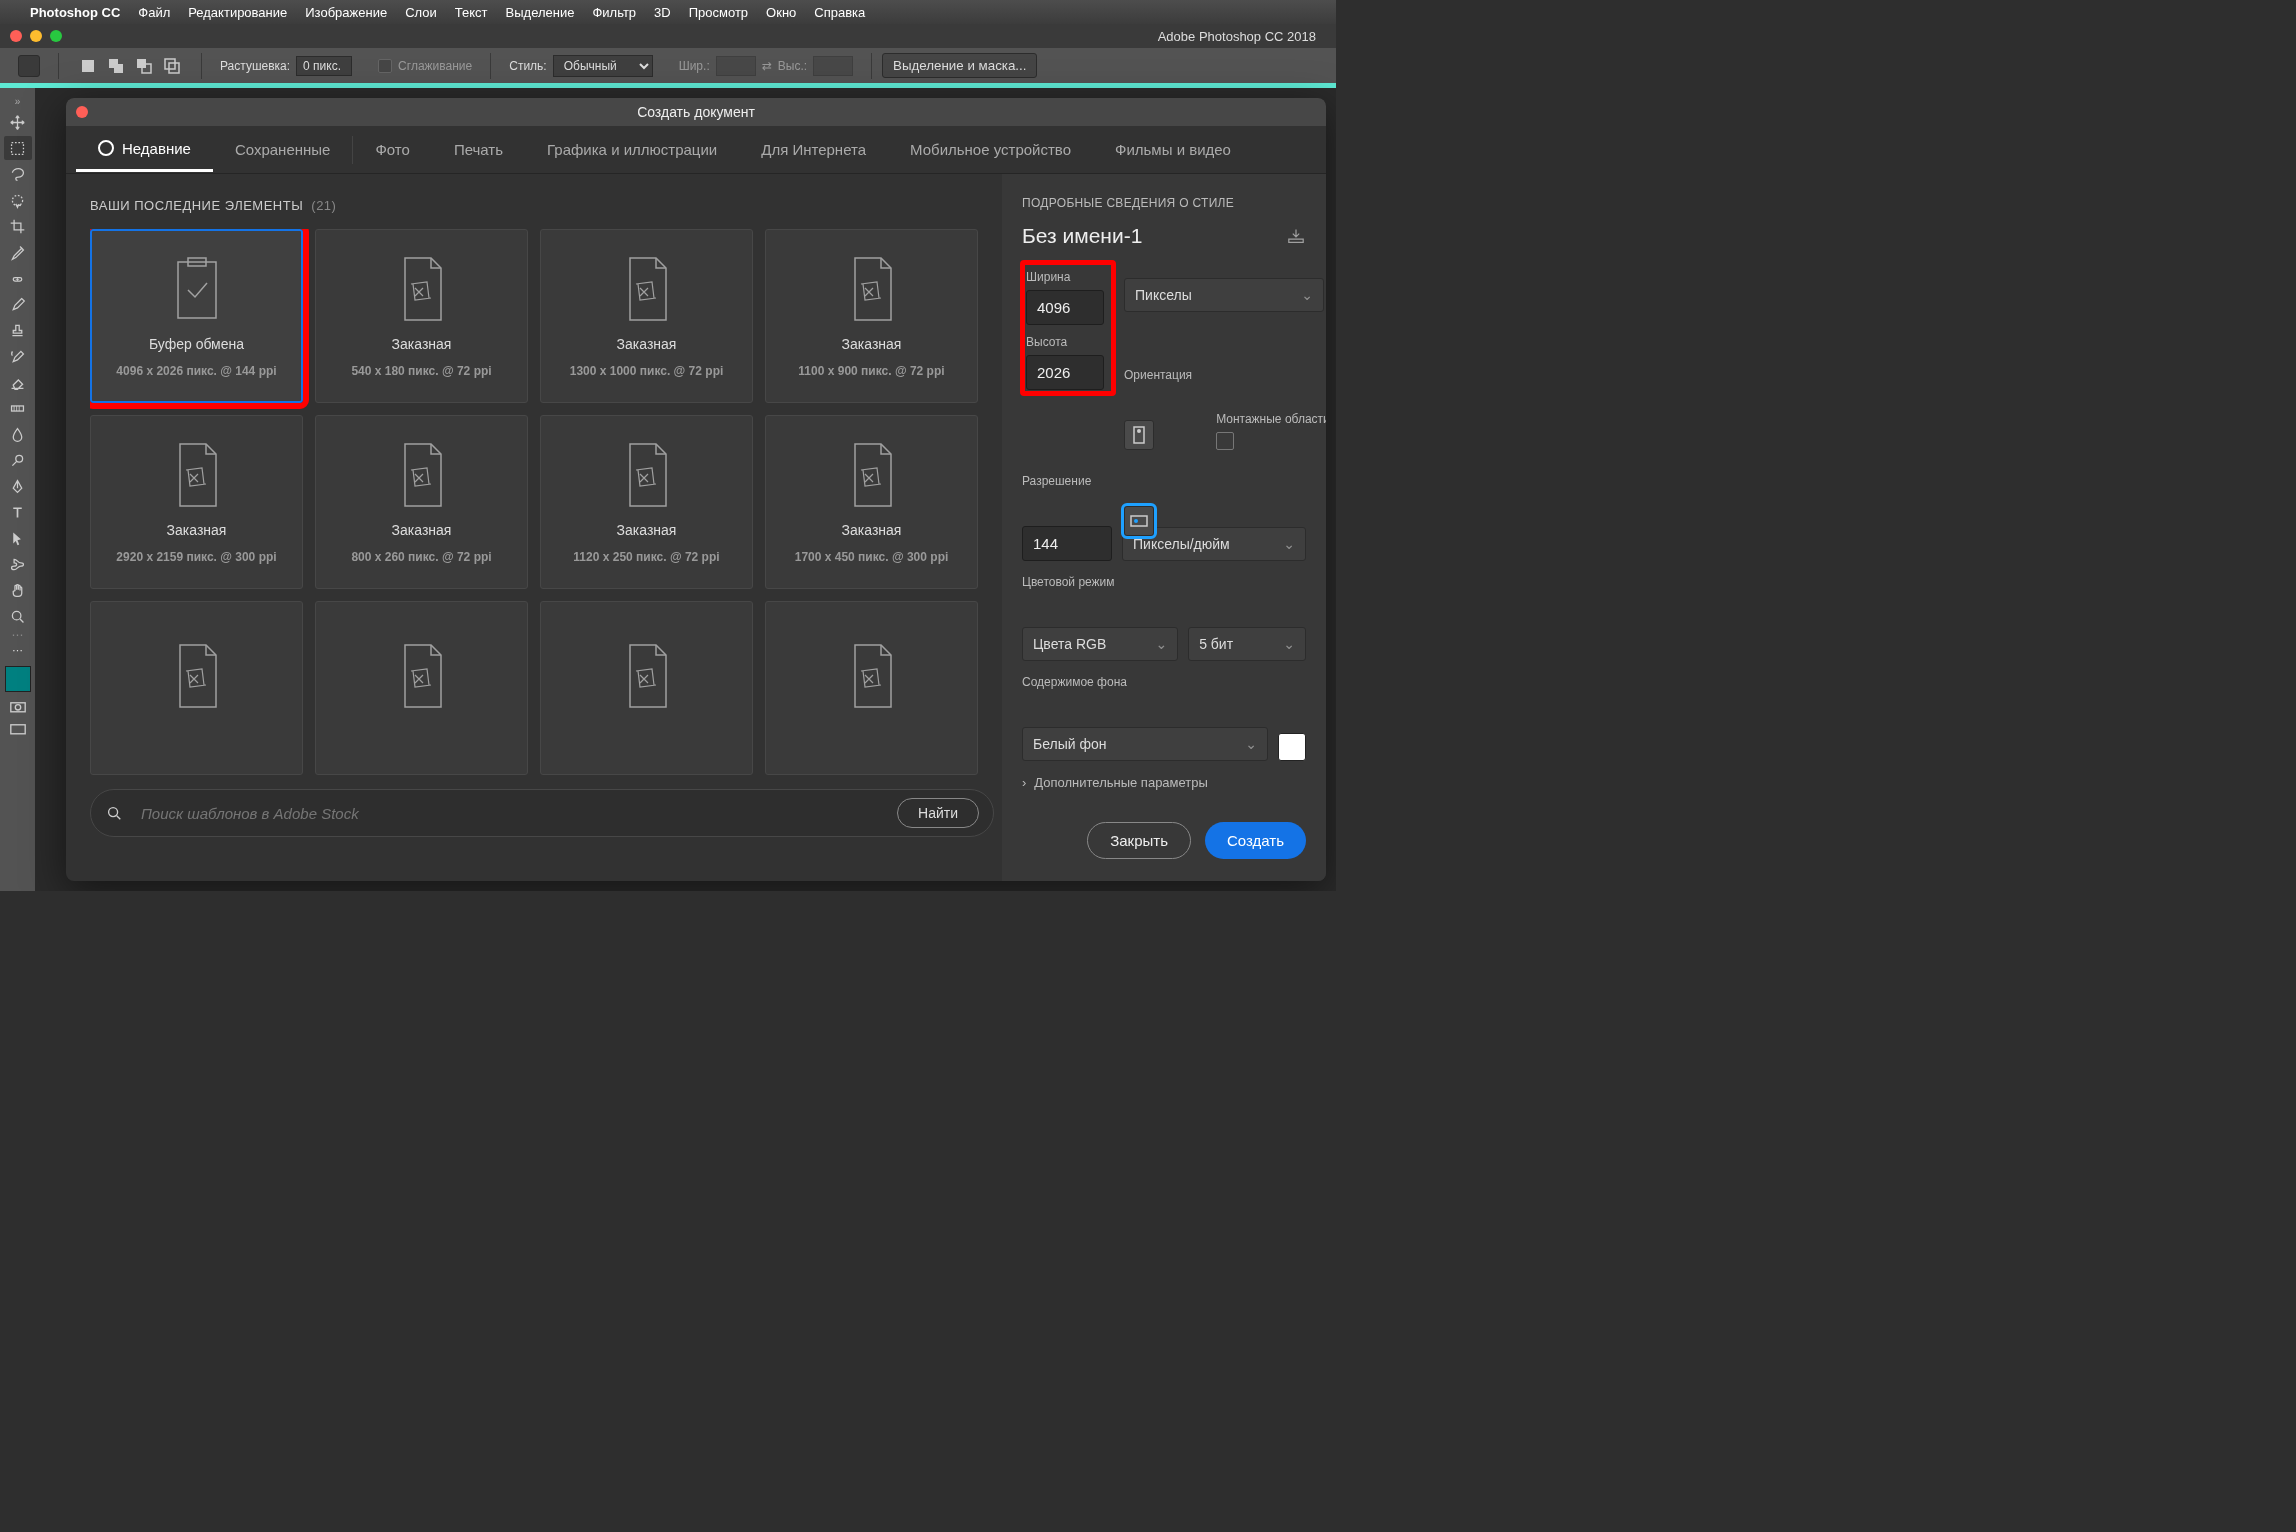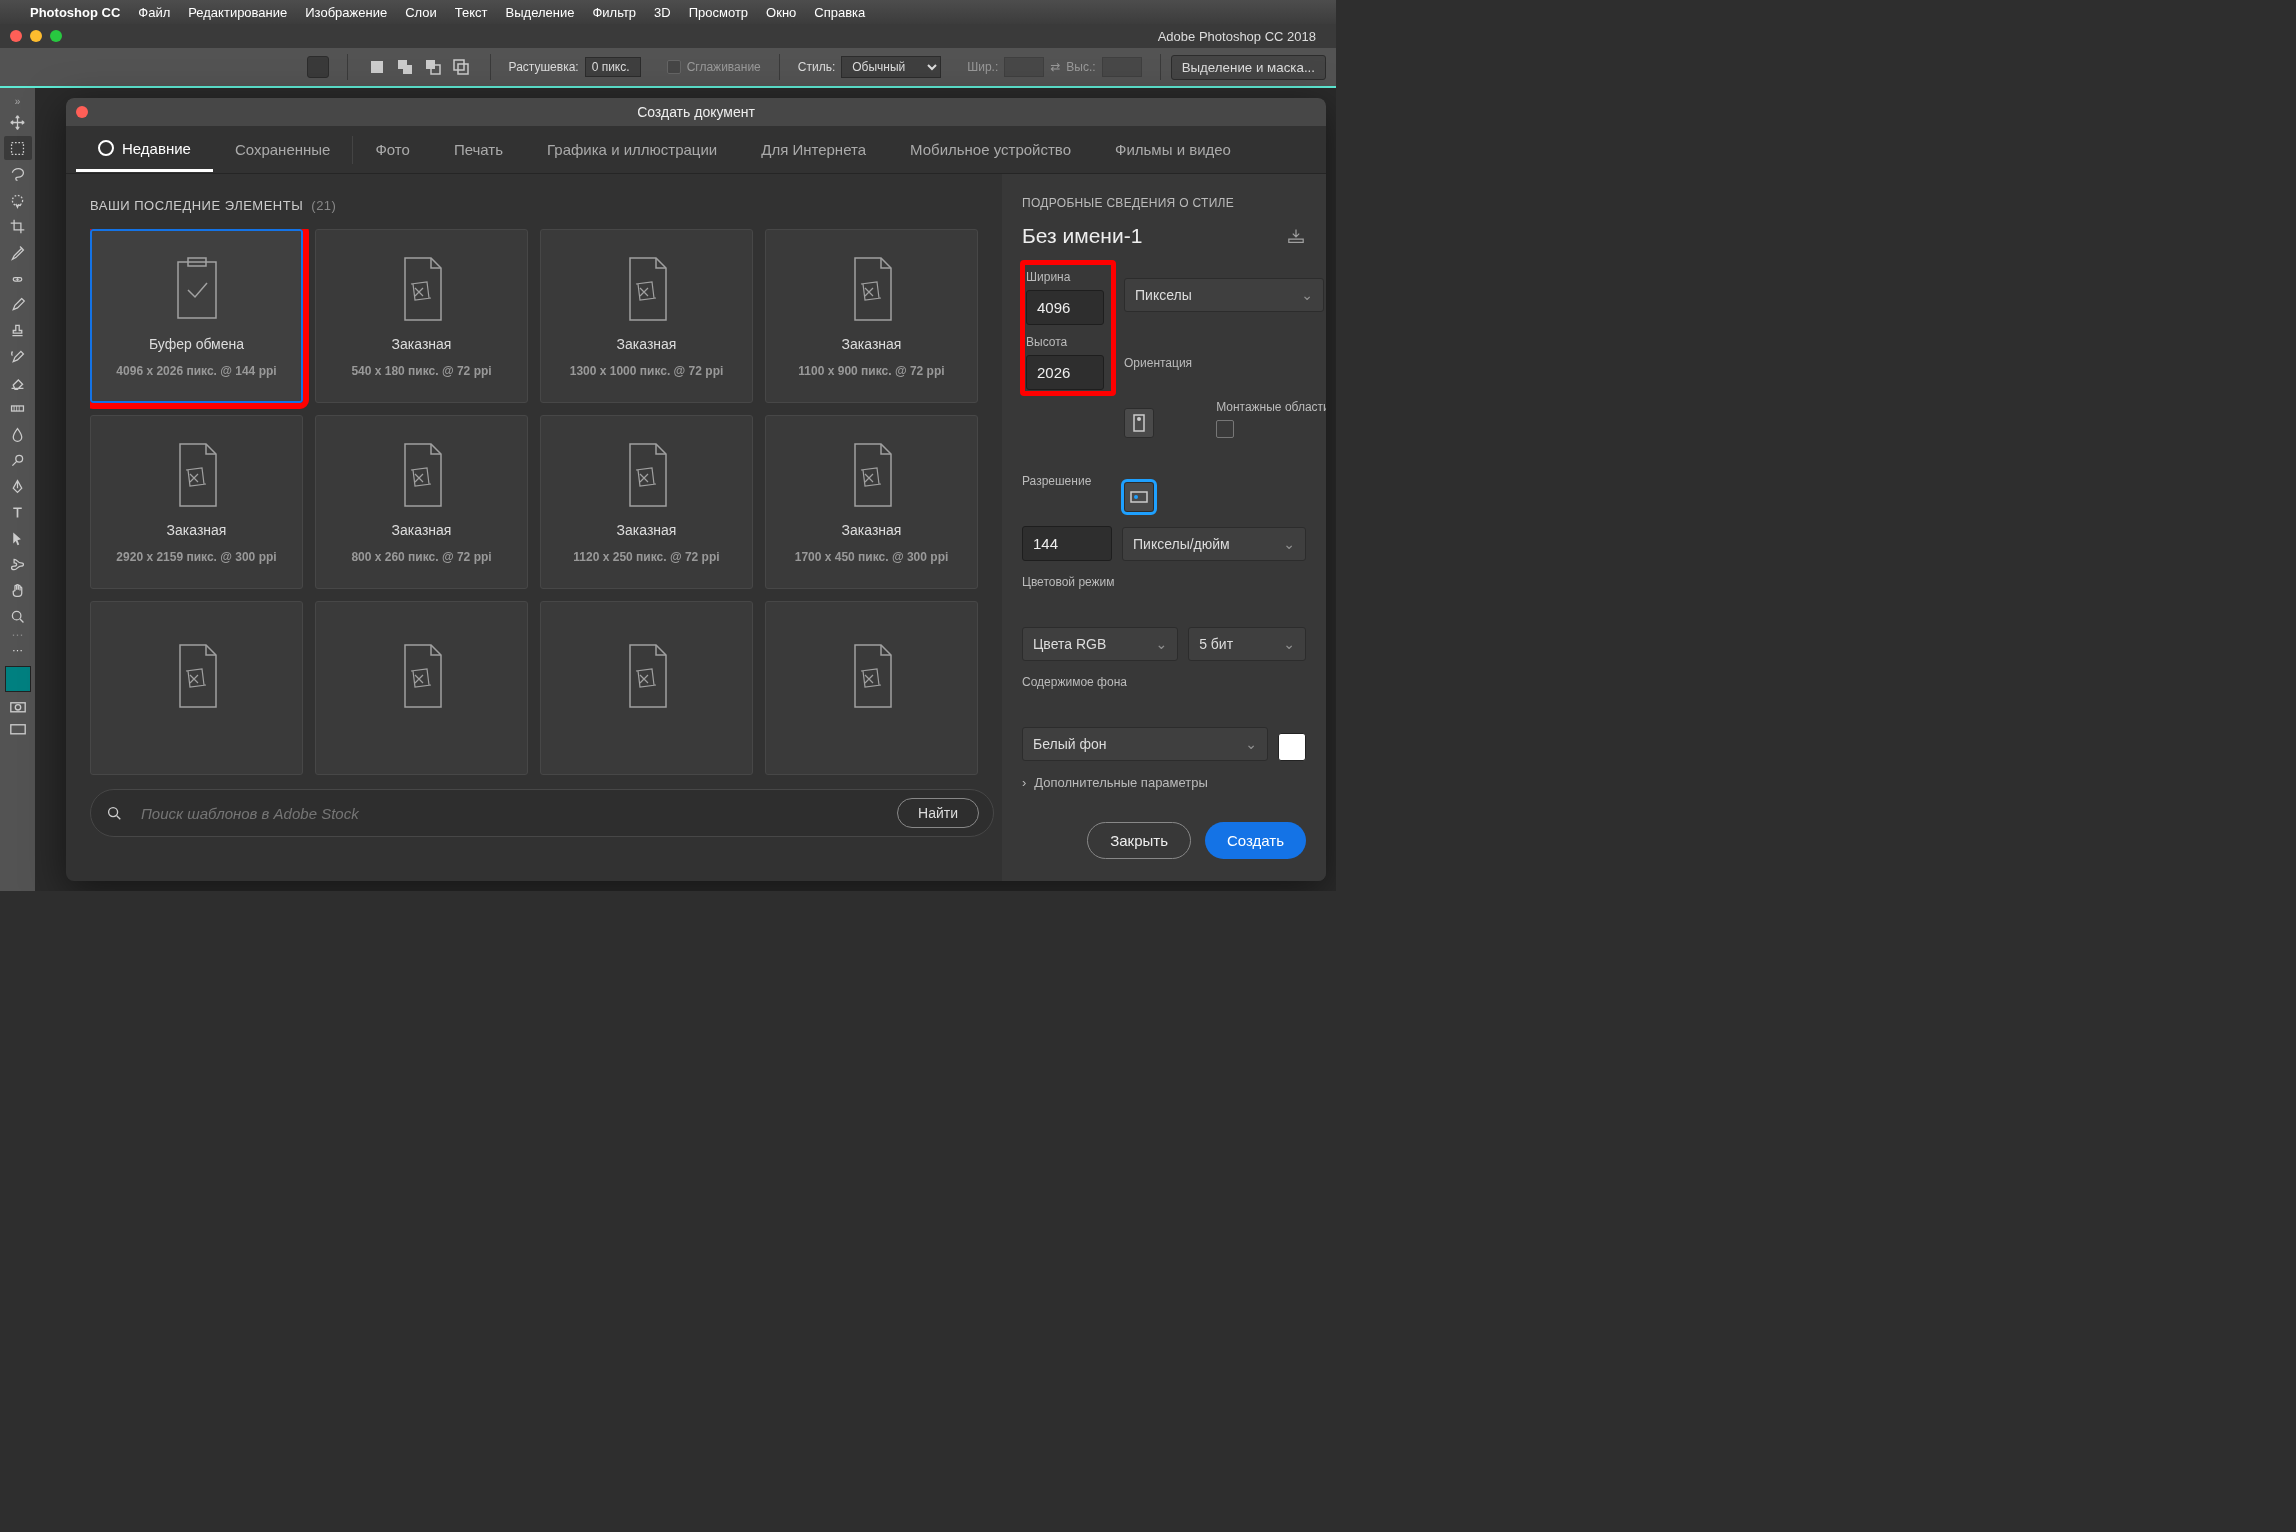--- a/index.html
+++ b/index.html
@@ -12,21 +12,21 @@
 .menubar span { cursor:default; }
 
 
 .window-bar { height:24px; background:#3a3a3a; display:flex; align-items:center; padding:0 10px; position:relative; }
 .traffic { display:flex; gap:8px; }
 .traffic .dot { width:12px; height:12px; border-radius:50%; }
 .dot.r{background:#ff5f57}.dot.y{background:#febc2e}.dot.g{background:#28c840}
 .window-title { position:absolute; left:0; right:0; text-align:right; padding-right:20px; color:#ddd; font-size:13px; }
 
 
-.options-bar { height:40px; background:#535353; display:flex; align-items:center; padding:0 10px; gap:10px; color:#ddd; font-size:12px; border-bottom:2px solid #5eead4;justify-content:flex-end; }
+.options-bar { height:40px; background:#535353; display:flex; align-items:center; padding:0 10px; gap:10px; color:#ddd; font-size:12px; border-bottom:5px solid #5eead4; }
 .opt-group { display:flex; align-items:center; gap:6px; padding:0 8px; }
 .opt-divider { width:1px; height:26px; background:#3a3a3a; }
 .opt-icon { width:22px; height:22px; display:flex; align-items:center; justify-content:center; border:1px solid transparent; }
 .opt-icon.sel { background:#3a3a3a; }
 .opt-input { background:#3f3f3f; border:1px solid #2c2c2c; color:#ddd; padding:2px 6px; width:56px; font-size:12px; }
 .opt-select { background:#3f3f3f; border:1px solid #2c2c2c; color:#ddd; padding:2px 18px 2px 6px; font-size:12px; }
 .opt-btn { background:#454545; border:1px solid #2c2c2c; padding:4px 10px; color:#ddd; border-radius:3px; }
 
 
 .main { display:flex; height:calc(100% - 88px); }
@@ -473,21 +473,21 @@
             <div class="col">
               <div class="field-label">Ширина</div>
               <input class="num-input" value="4096" style="">
             </div>
             <div class="col">
               <div class="field-label">Высота</div>
               <input class="num-input" value="2026" style="">
             </div>
           </div>
 
-          <div style="position:absolute;left:122px;top:104px;width:210px;display:flex;flex-direction:column;gap:12px">
+          <div style="position:absolute;left:122px;top:104px;width:210px;display:flex;flex-direction:column;gap:24px">
             <div class="sel" style="width:200px">
                 <span>Пикселы</span>
                 <span class="chev">⌄</span>
               </div>
             <div class="row" style="gap:24px">
               <div class="col">
                 <div class="field-label">Ориентация</div>
                 <div class="row" style="gap:6px">
                   <div class="orient-btn">
                       <svg width="14" height="18" viewBox="0 0 14 18">

